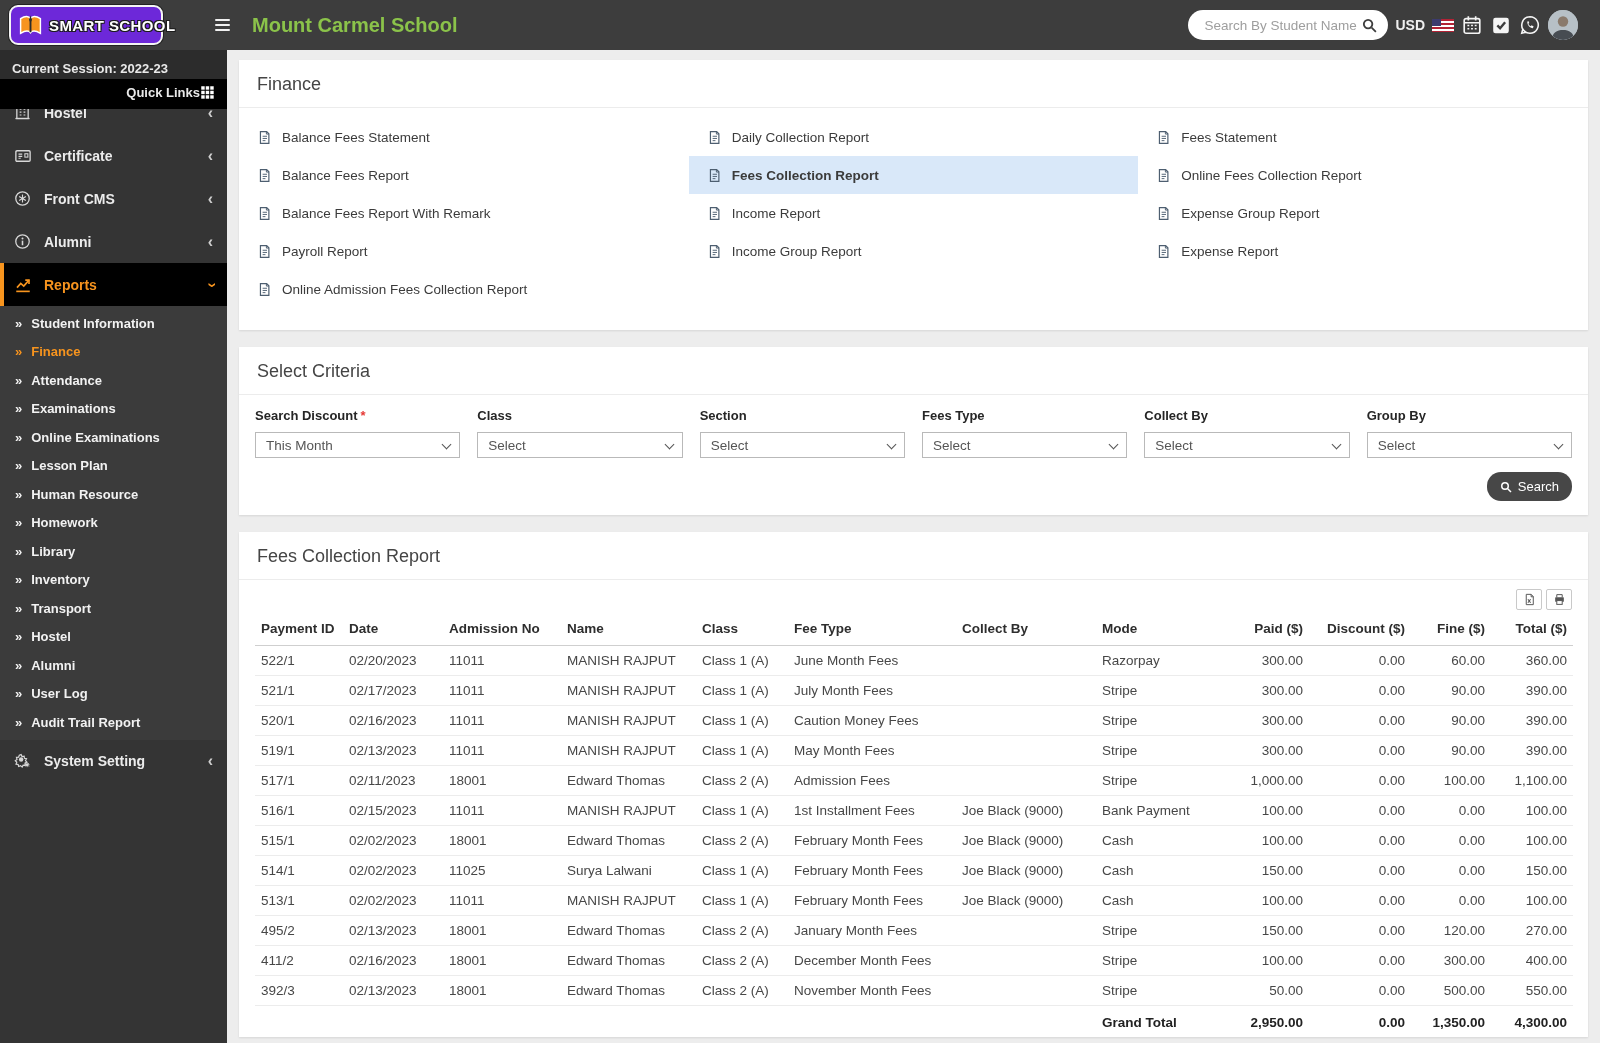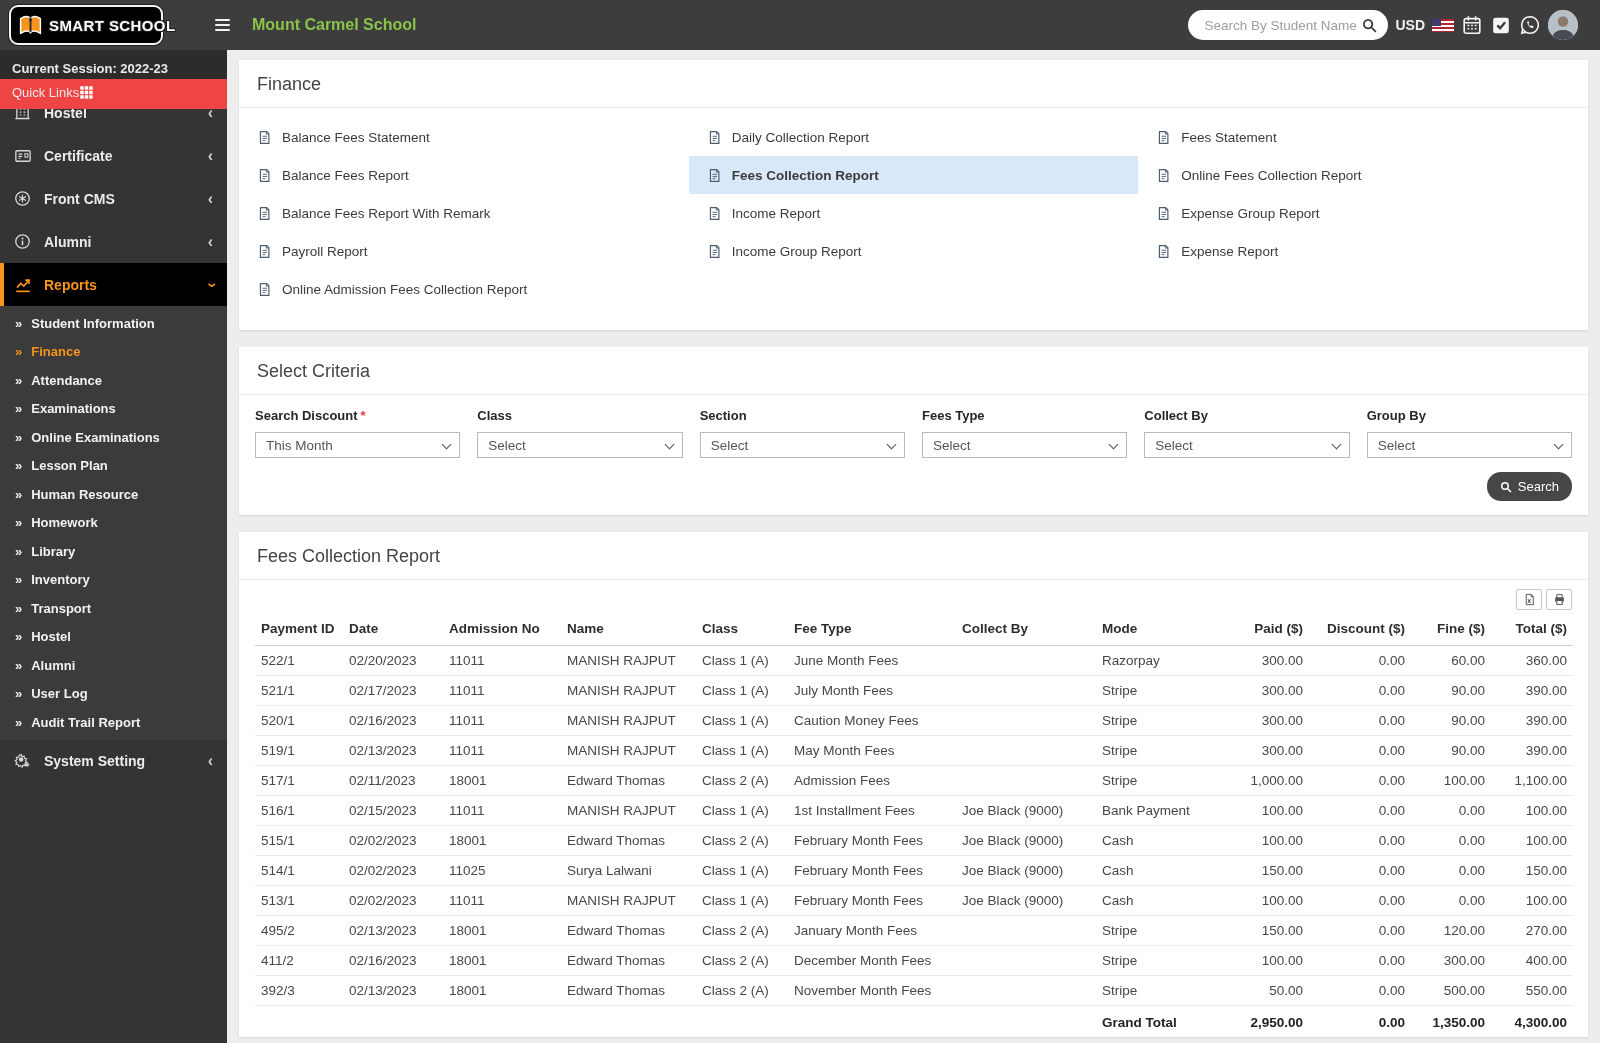--- a/index.html
+++ b/index.html
@@ -5,43 +5,43 @@
   * { box-sizing: border-box; }
   html,body { margin:0; padding:0; }
   body {
     width:1600px; height:1043px; overflow:hidden;
     font-family:"Liberation Sans", sans-serif;
     background:#ededed;
   }
   
   .topbar { height:50px; background:#3d3d3d; display:flex; align-items:center; position:relative; z-index:10; }
   .logo-area { width:197px; height:50px; display:flex; align-items:center; padding-left:9px; flex:none; }
-  .logo-box { display:flex; align-items:center; gap:5px; background:#000000; border:2px solid #f4f4f4; border-radius:9px; height:40px; width:154px; padding:0 6px; box-shadow:0 0 0 1px #222; }
+  .logo-box { display:flex; align-items:center; gap:5px; background:#6d28d9; border:2px solid #f4f4f4; border-radius:9px; height:40px; width:154px; padding:0 6px; box-shadow:0 0 0 1px #222; }
   .logo-box .icon svg { display:block; }
   .logo-text { font-size:15px; font-weight:bold; color:#fff; letter-spacing:.4px; white-space:nowrap;
     text-shadow:-1px -1px 0 #1d1d1d,1px -1px 0 #1d1d1d,-1px 1px 0 #1d1d1d,1px 1px 0 #1d1d1d; }
   .hamburger { margin-left:14px; cursor:pointer; display:flex; flex-direction:column; gap:2.5px; padding:4px; }
   .hamburger span { width:15px; height:2.5px; background:#f1f1f1; border-radius:1px; }
-  .school-name { color:#8bc34a; font-size:16px; font-weight:bold; margin:0 0 0 18px; }
+  .school-name { color:#8bc34a; font-size:20px; font-weight:bold; margin:0 0 0 18px; }
   .topbar-right { margin-left:auto; display:flex; align-items:center; gap:7px; padding-right:22px; }
   .search-pill { background:#fff; border-radius:16px; height:30px; width:200px; display:flex; align-items:center; padding:0 10px 0 14px; }
   .search-pill input { border:0; outline:0; flex:1; min-width:0; font-size:13.5px; color:#555; font-family:inherit; background:transparent; }
   .search-pill input::placeholder { color:#9e9e9e; }
   .search-pill .icon { color:#3d3d3d; display:flex; cursor:pointer; }
   .currency { color:#f0f0f0; font-size:14px; font-weight:bold; cursor:pointer; }
   .flag { width:22px; height:13px; background:repeating-linear-gradient(180deg,#b22234 0 2px,#fff 2px 4px); position:relative; cursor:pointer; flex:none; }
   .flag::after { content:''; position:absolute; left:0; top:0; width:9px; height:7px; background:#3c3b6e; }
   .top-icon { color:#f5f5f5; display:flex; cursor:pointer; }
   .avatar { width:30px; height:30px; border-radius:50%; overflow:hidden; background:#aeb6bc; cursor:pointer; flex:none; }
   
   .body-row { display:flex; height:993px; }
   
   .sidebar { width:227px; flex:none; background:#343434; color:#e9e9e9; overflow:hidden; }
   .session { padding:11px 12px 3px; font-size:13px; font-weight:bold; background:#2c2c2c; position:relative; z-index:3; }
-  .quicklinks { padding:6px 12px 9px; font-size:13px; font-weight:normal; background:#ef4444; display:flex; justify-content:flex-start; align-items:center; position:relative; z-index:3; cursor:pointer; }
+  .quicklinks { padding:6px 12px 9px; font-size:13px; font-weight:bold; background:#000000; display:flex; justify-content:flex-end; align-items:center; position:relative; z-index:3; cursor:pointer; }
   .quicklinks .icon { color:#fff; display:flex; }
   .menu { margin-top:-18px; position:relative; z-index:1; }
   .menu-item { height:43px; display:flex; align-items:center; padding:0 14px; gap:12px; font-size:14px; font-weight:bold; color:#ececec; cursor:pointer; }
   .menu-item .icon { width:18px; color:#d8d8d8; display:flex; flex:none; }
   .menu-item .chev { margin-left:auto; font-size:16px; color:#cfcfcf; line-height:1; }
   .menu-item .chev.down { transform:rotate(-90deg); }
   .menu-item.active { background:#000; border-left:4px solid #f7941e; padding-left:10px; color:#f7941e; }
   .menu-item.active .icon, .menu-item.active .chev { color:#f7941e; }
   .submenu { background:#3b3b3b; padding:3px 0; }
   .submenu-item { height:28.5px; display:flex; align-items:center; padding:0 15px; gap:9px; font-size:13px; font-weight:bold; color:#f2f2f2; cursor:pointer; }

